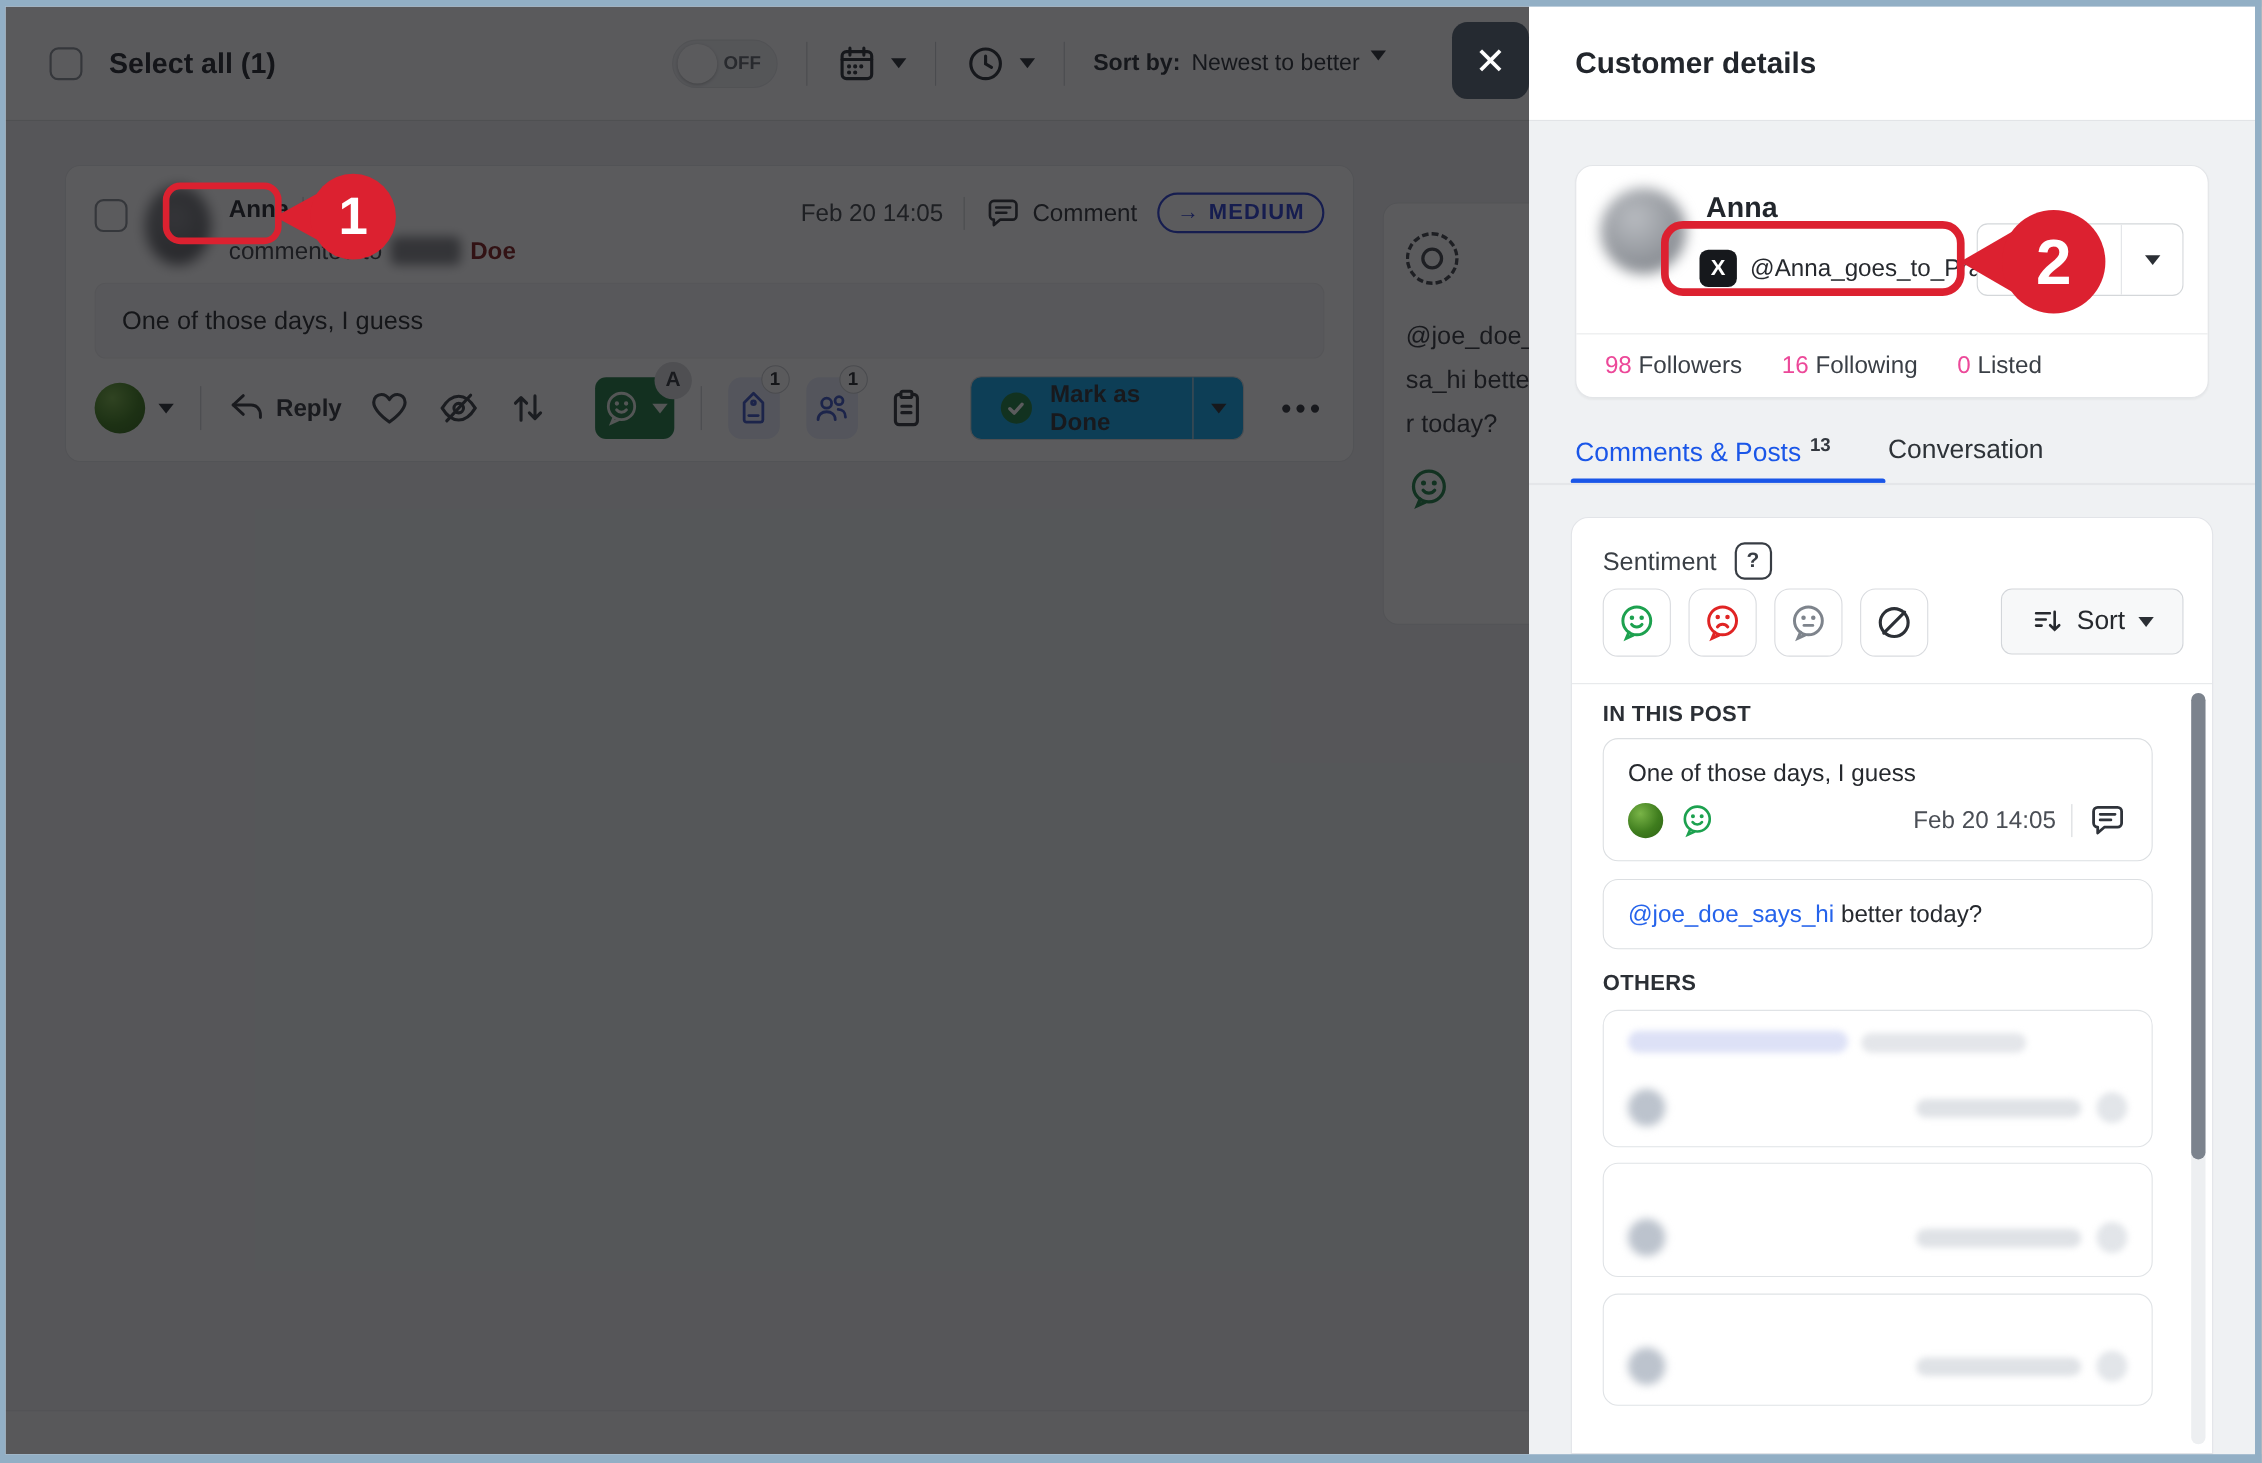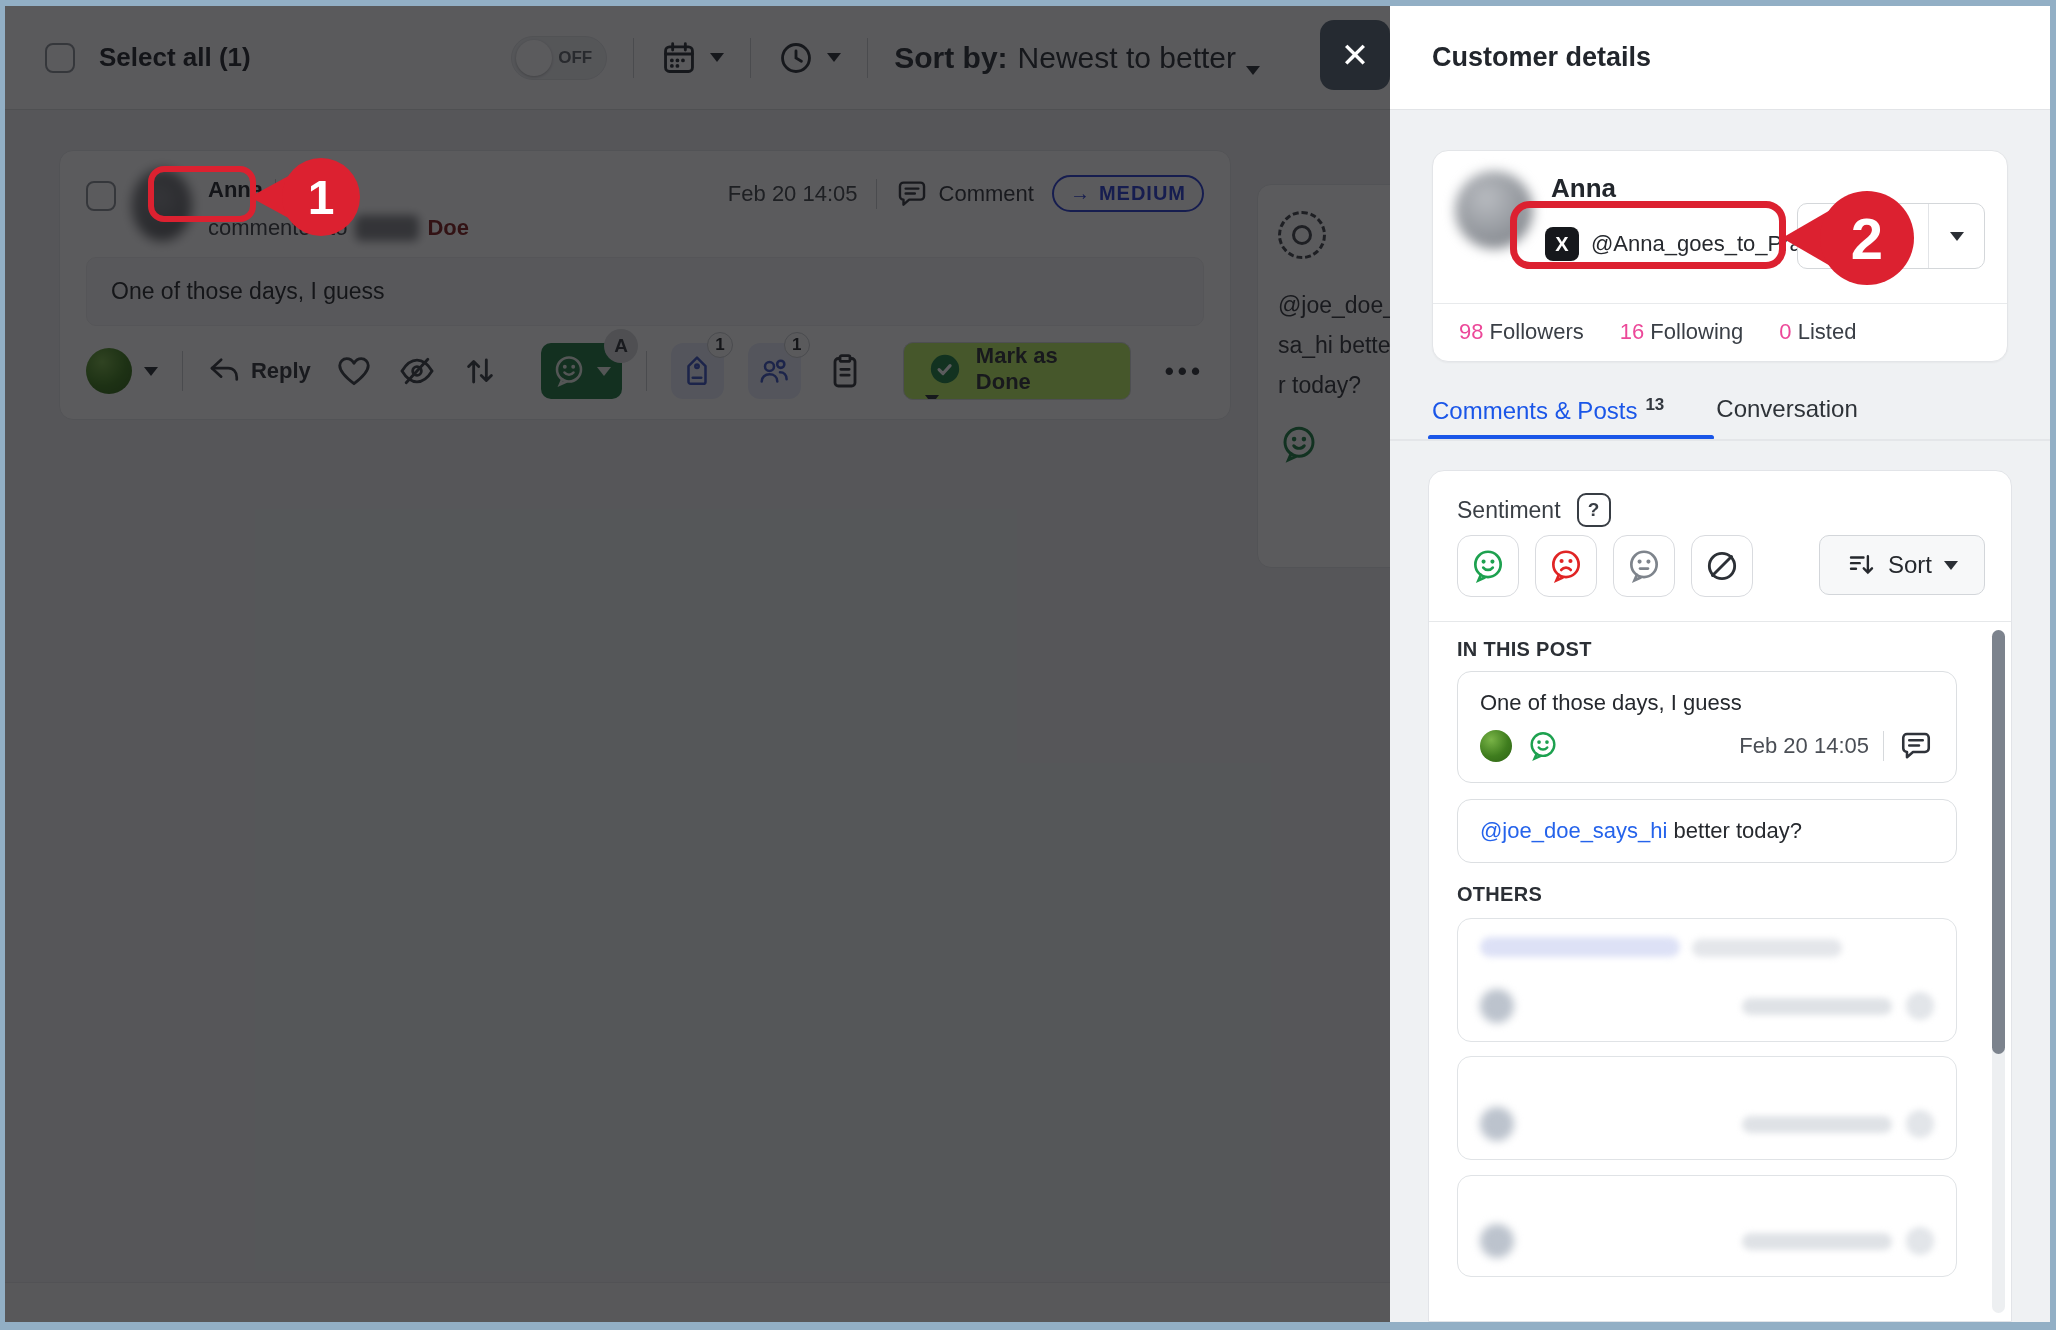--- a/index.html
+++ b/index.html
@@ -24,21 +24,21 @@
   .checkbox { width:30px; height:30px; border:2px solid #8a8f96; border-radius:8px; background:#fff; flex:none; }
   .selectall-label { font-size:26px; font-weight:bold; color:#23272d; margin-left:24px; }
   .toolbar-right { display:flex; align-items:center; margin-left:auto; margin-right:90px; gap:26px; }
   .toggle { width:96px; height:44px; border-radius:22px; background:#eceef0; border:1px solid #e0e2e4; position:relative; display:flex; align-items:center; justify-content:flex-end; padding-right:14px; }
   .toggle-knob { position:absolute; left:4px; top:3px; width:36px; height:36px; border-radius:50%; background:#ffffff; box-shadow:0 1px 3px rgba(0,0,0,.25); }
   .toggle-label { font-size:17px; font-weight:bold; color:#62666c; }
   .vsep { width:1px; height:40px; background:#caccd0; }
   .tool-group { display:flex; align-items:center; gap:12px; color:#2b2f35; cursor:pointer; }
   .caret { width:0; height:0; border-left:8px solid transparent; border-right:8px solid transparent; border-top:10px solid #2b2f35; }
   .caret.small { border-left-width:7px; border-right-width:7px; border-top-width:9px; }
-  .sortby { font-size:30px; color:#2b2f35; display:flex; align-items:flex-end; gap:10px; }
+  .sortby { font-size:21px; color:#2b2f35; display:flex; align-items:flex-start; gap:10px; }
   .sortby b { font-weight:bold; }
   .close-btn { position:absolute; right:0; top:20px; width:70px; height:70px; background:#252a31; border-radius:14px; display:flex; align-items:center; justify-content:center; color:#fff; font-size:34px; z-index:40; cursor:pointer; }
 
   
   .post-card { position:absolute; left:54px; top:144px; width:1172px; height:270px; background:#ffffff; border:1px solid #e4e5e8; border-radius:14px; padding:22px 26px; }
   .pc-header { display:flex; align-items:flex-start; }
   .pc-check { margin-top:8px; }
   .avatar-blur { width:60px; height:72px; border-radius:50%; margin-left:16px; margin-top:-4px;
     background:radial-gradient(circle at 45% 40%, #8a8c90, #5f6165 75%); filter:blur(6px); flex:none; }
   .pc-title-stack { margin-left:16px; }
@@ -59,21 +59,21 @@
   .avatar-green { width:46px; height:46px; border-radius:50%;
     background:radial-gradient(circle at 35% 30%, #79b447, #3f7d1e 55%, #2d6114); }
   .avatar-green.small { width:32px; height:32px; }
   .action-btn { display:flex; align-items:center; gap:10px; font-size:22px; font-weight:bold; color:#33373d; cursor:pointer; }
   .icon { flex:none; }
   .sent-btn { position:relative; width:86px; height:56px; background:#1f7a42; border-radius:10px; display:flex; align-items:center; justify-content:center; gap:10px; margin-left:18px; color:#e9efe9; cursor:pointer; }
   .sent-btn .caret { border-top-color:#e9efe9; }
   .auto-badge { position:absolute; top:-14px; right:-16px; width:34px; height:34px; border-radius:50%; background:#d8dadd; color:#33373d; font-size:19px; font-weight:bold; display:flex; align-items:center; justify-content:center; }
   .tile { position:relative; width:56px; height:56px; border-radius:12px; background:#e9edfa; color:#3d56c5; display:flex; align-items:center; justify-content:center; cursor:pointer; }
   .tile-badge { position:absolute; top:-11px; right:-9px; width:26px; height:26px; border-radius:50%; background:#fbfbfc; border:1.5px solid #c9ccd0; color:#26292e; font-size:17px; font-weight:bold; display:flex; align-items:center; justify-content:center; }
-  .done-btn { display:flex; align-items:stretch; height:58px; border:1.5px solid #d5d8db; border-radius:10px; background:#bef264; margin-left:14px; overflow:hidden; cursor:pointer;flex-direction:column; }
+  .done-btn { display:flex; align-items:stretch; height:58px; border:1.5px solid #d5d8db; border-radius:10px; background:#0ea5e9; margin-left:14px; overflow:hidden; cursor:pointer; }
   .done-main { display:flex; align-items:center; gap:14px; padding:0 24px; font-size:22px; font-weight:bold; color:#303439; }
   .done-caret { width:56px; display:flex; align-items:center; justify-content:center; border-left:1.5px solid #d8dadd; }
   .more-dots { font-size:26px; font-weight:bold; letter-spacing:4px; color:#303439; margin-left:10px; cursor:pointer; }
 
   
   .clipped-card { position:absolute; left:1252px; top:178px; width:170px; height:384px; background:#fff; border:1px solid #e4e5e8; border-radius:14px; padding:26px 20px; }
   .dashed-circle { width:48px; height:48px; border:3px dashed #42464d; border-radius:50%; display:flex; align-items:center; justify-content:center; }
   .dashed-circle .inner { width:20px; height:20px; border:3px solid #42464d; border-radius:50%; }
   .clipped-text { margin-top:26px; width:118px; font-size:23px; line-height:40px; color:#33373d; word-break:break-all; }
   .clipped-smiley { margin-top:18px; color:#1e7f44; }

